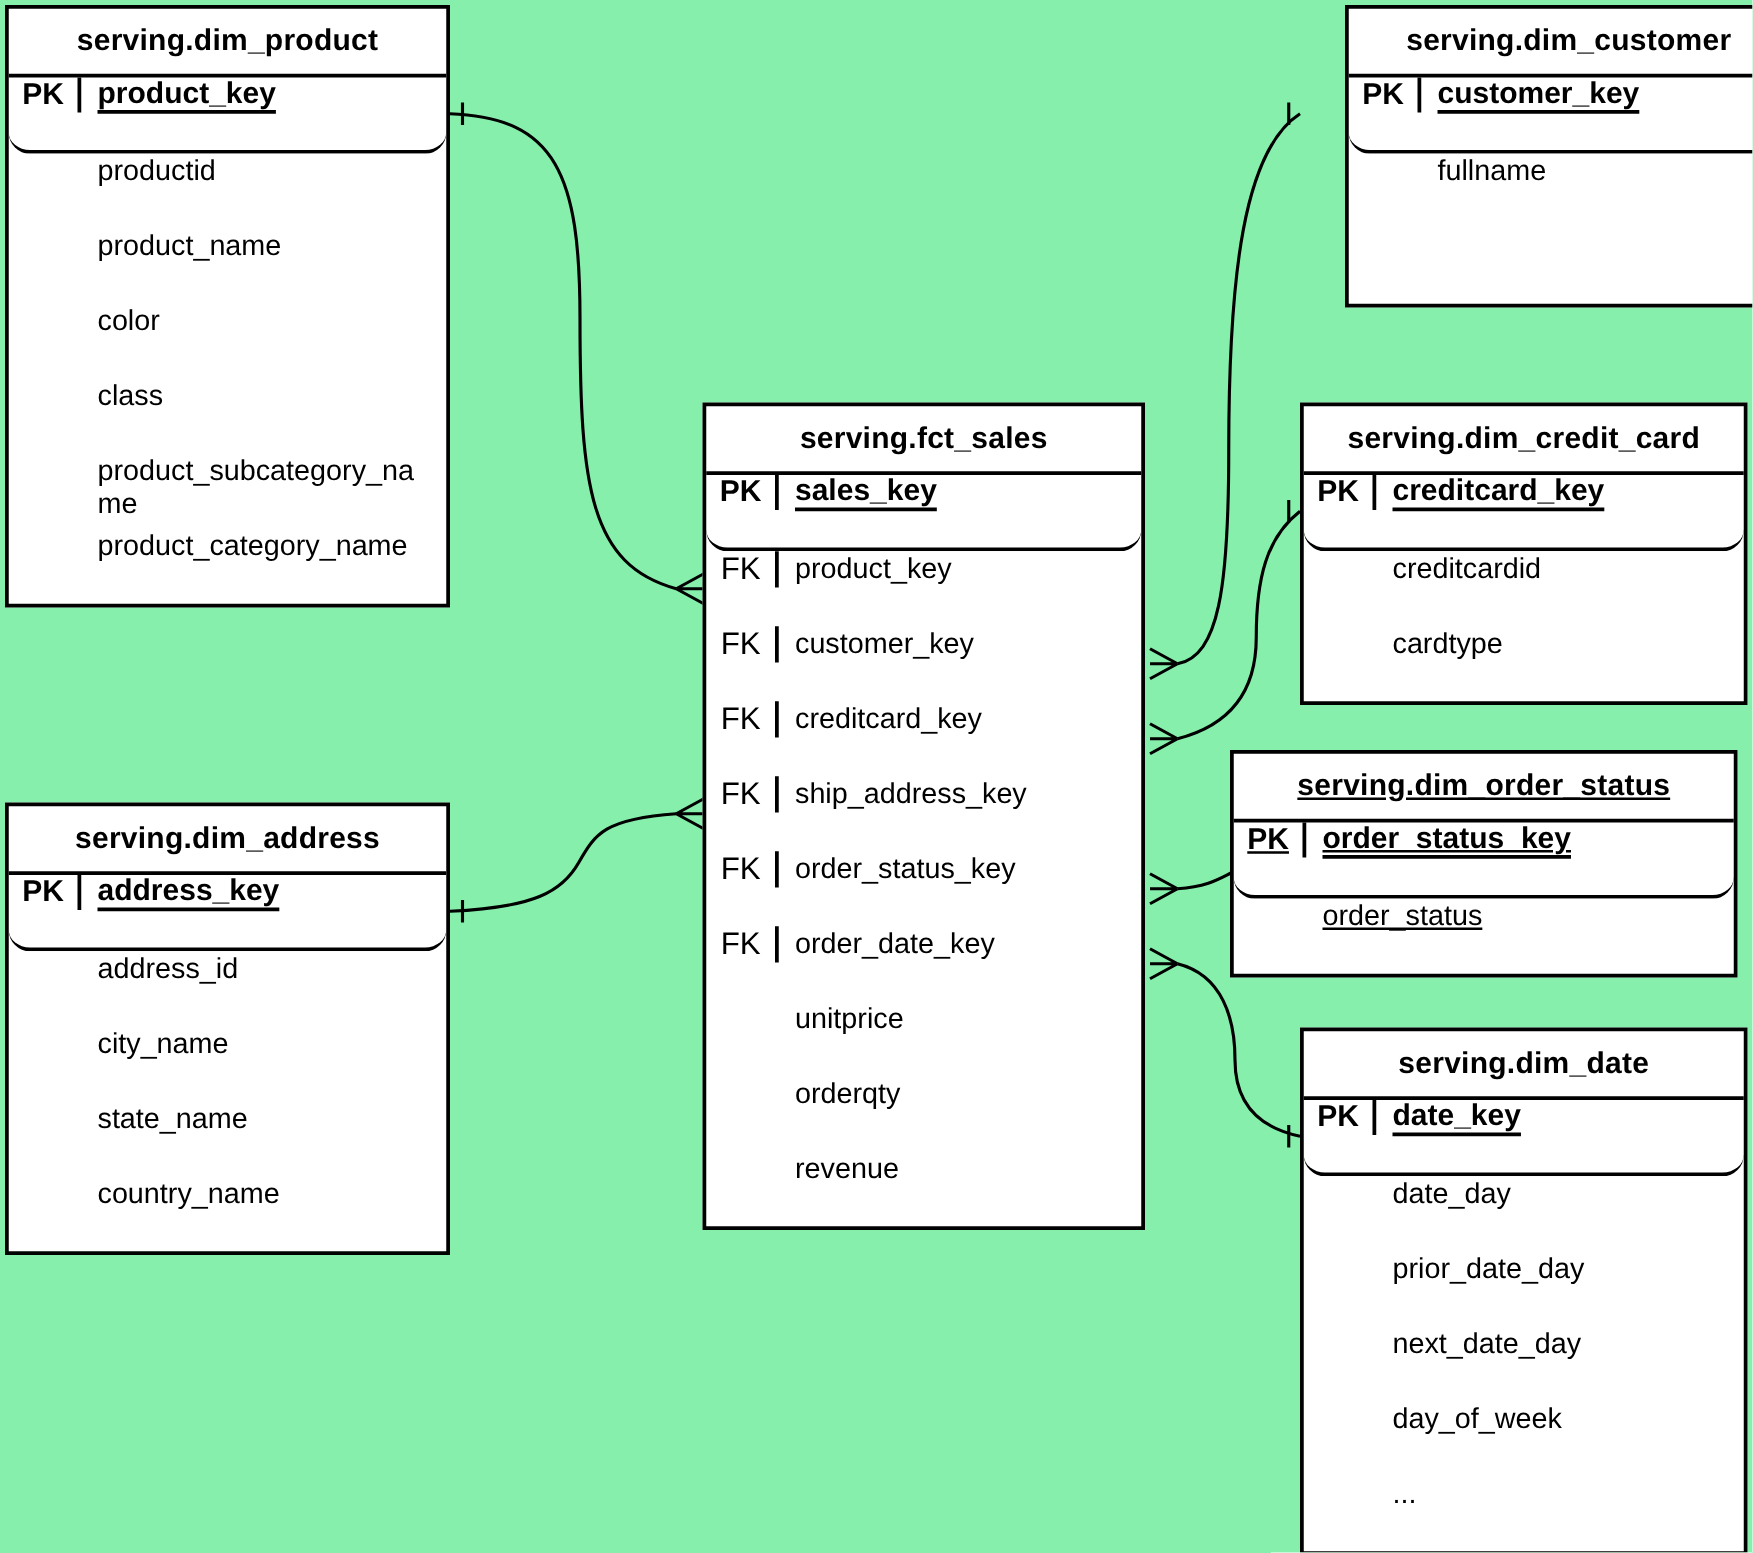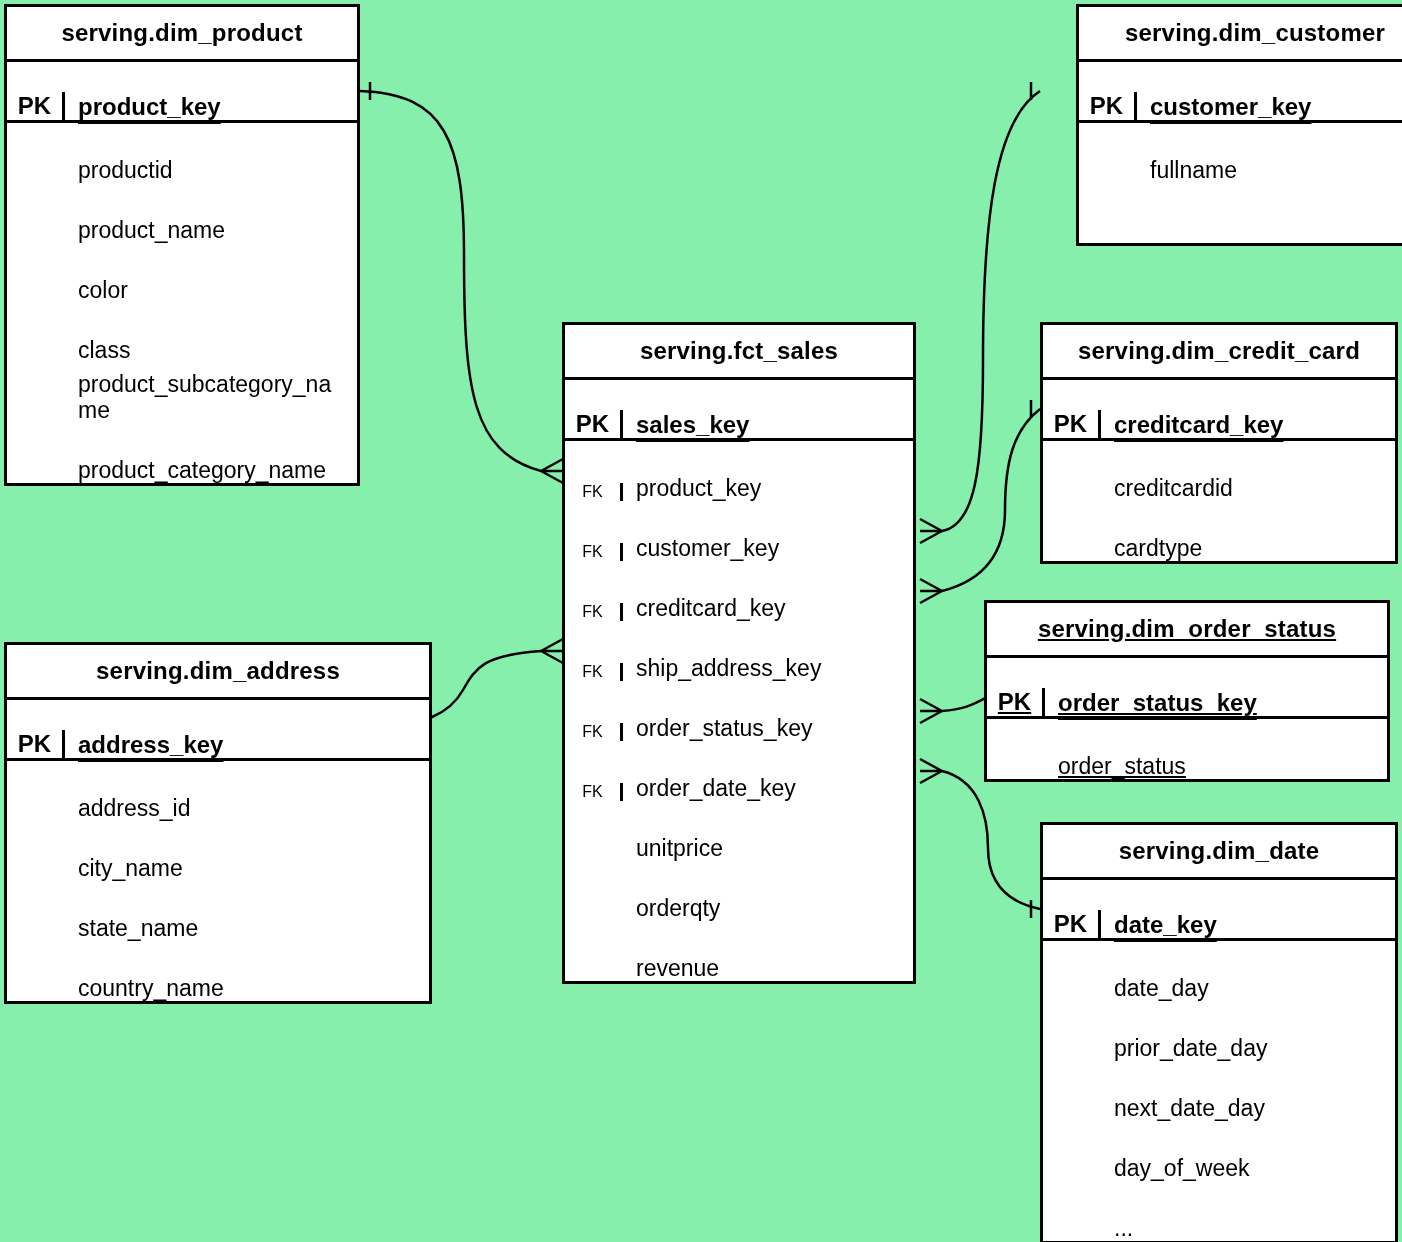--- a/index.html
+++ b/index.html
@@ -21,30 +21,30 @@
   .tbl-header {
     height: 52px;
     border-bottom: 3px solid #000;
     display: flex;
     align-items: center;
     justify-content: center;
     font-size: 24px;
     font-weight: bold;
     letter-spacing: 0.2px;
   }
-  .row { display: flex; align-items: flex-end; min-height: 60px; }
+  .row { display: flex; align-items: flex-start; min-height: 60px; border-radius: 17px; }
   .row.pk-row { min-height: 58px; border-bottom: 3px solid #000; }
   .key-cell {
     flex: 0 0 55px;
     width: 55px;
     border-right: 3px solid #000;
     display: flex;
     align-items: center;
     justify-content: center;
-    font-size: 16px;
+    font-size: 25px;
   }
   .pk-row .key-cell { font-weight: bold; font-size: 24px; }
   .name-cell {
     flex: 1 1 auto;
     display: flex;
     align-items: center;
     padding: 0 10px 0 13px;
     font-size: 23px;
     line-height: 26px;
     overflow-wrap: anywhere;
@@ -52,21 +52,21 @@
   }
   .pk-row .name-cell {
     font-weight: bold;
     font-size: 24px;
     text-decoration: underline;
     text-decoration-thickness: 2.5px;
     text-underline-offset: 6px;
   }
   
   .t-dim-product      { left: 4px;    top: 4px;   width: 356px; }
-  .t-dim-address      { left: 4px;    top: 642px; width: 428px; }
+  .t-dim-address      { left: 4px;    top: 642px; width: 356px; }
   .t-fct-sales        { left: 562px;  top: 322px; width: 354px; }
   .t-dim-customer     { left: 1076px; top: 4px;   width: 358px; }
   .t-dim-credit-card  { left: 1040px; top: 322px; width: 358px; }
   .t-dim-order-status { left: 984px; top: 600px; width: 406px; text-decoration: underline; }
   .t-dim-date         { left: 1040px; top: 822px; width: 358px; }
 
   svg.overlay {
     position: absolute;
     left: 0; top: 0;
     width: 1402px; height: 1242px;

